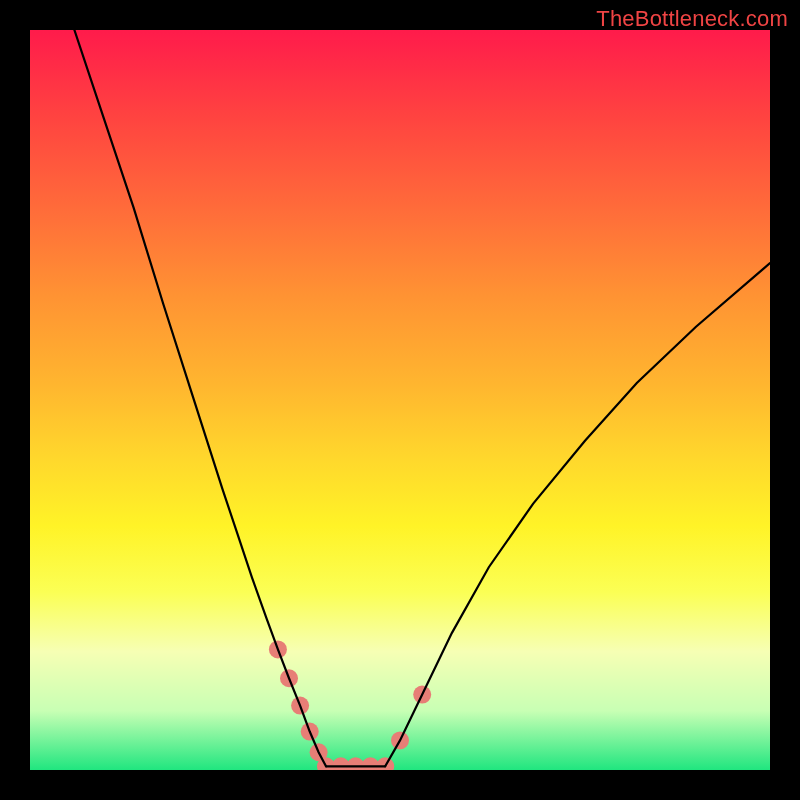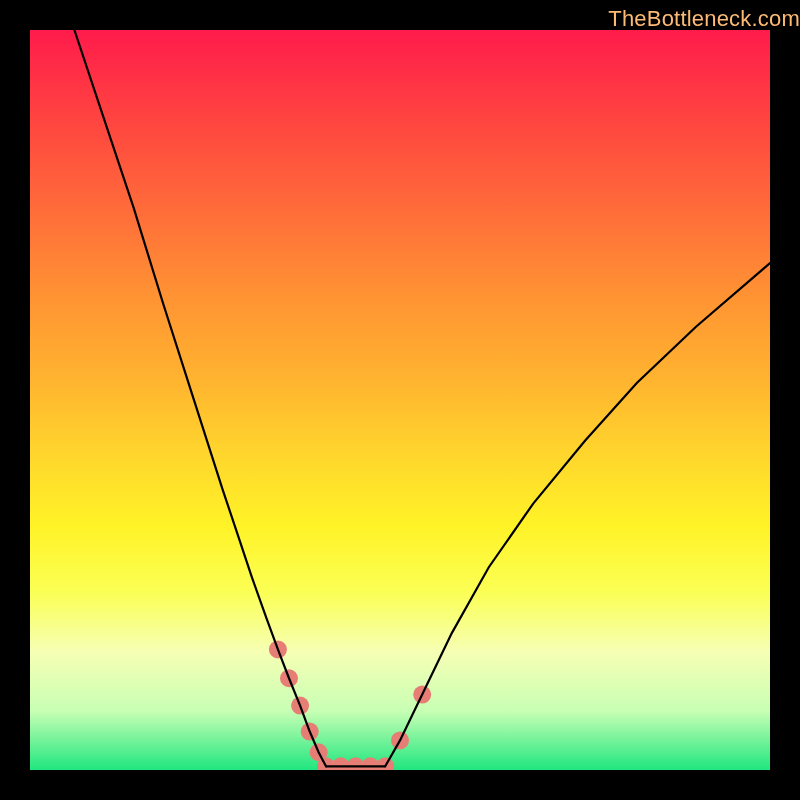--- a/index.html
+++ b/index.html
@@ -34,22 +34,22 @@
       #fff327 67%,
       #fbff55 76%,
       #f6ffb4 84%,
       #c8ffb4 92%,
       #20e67f 100%
     );
   }
   .watermark {
     position: absolute;
     top: 6px;
-    right: 0;
-    color: #fdba74;
+    right: 12px;
+    color: #ef4444;
     font-size: 22px;
     font-weight: 500;
     letter-spacing: 0.2px;
     user-select: none;
   }
   svg {
     position: absolute;
     left: 0;
     top: 0;
     width: 740px;

